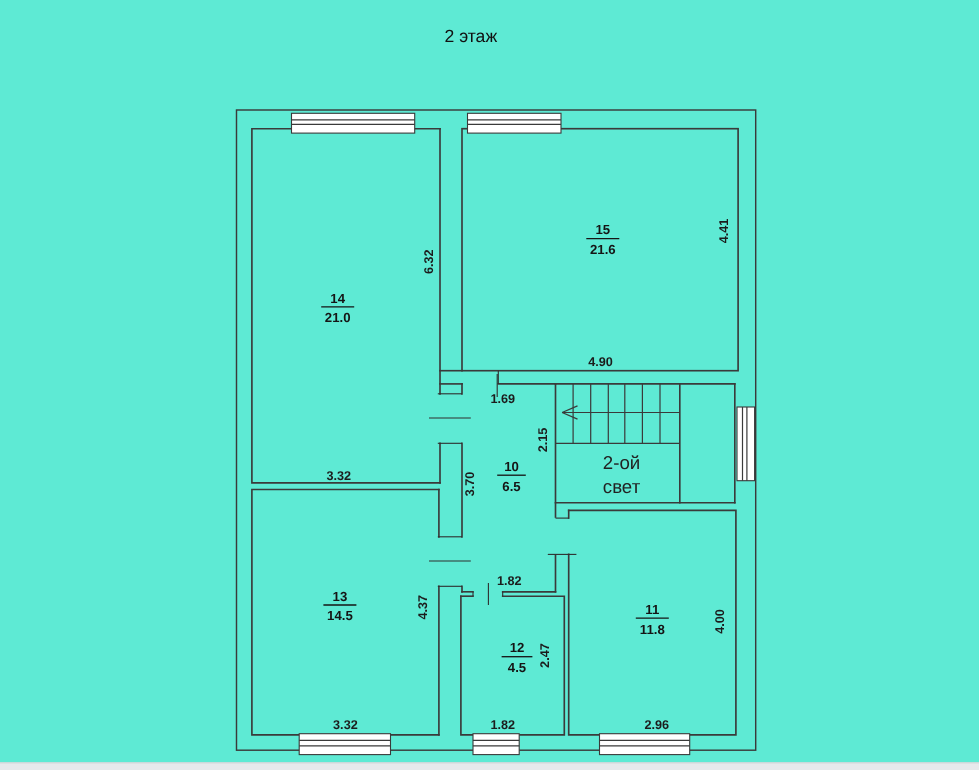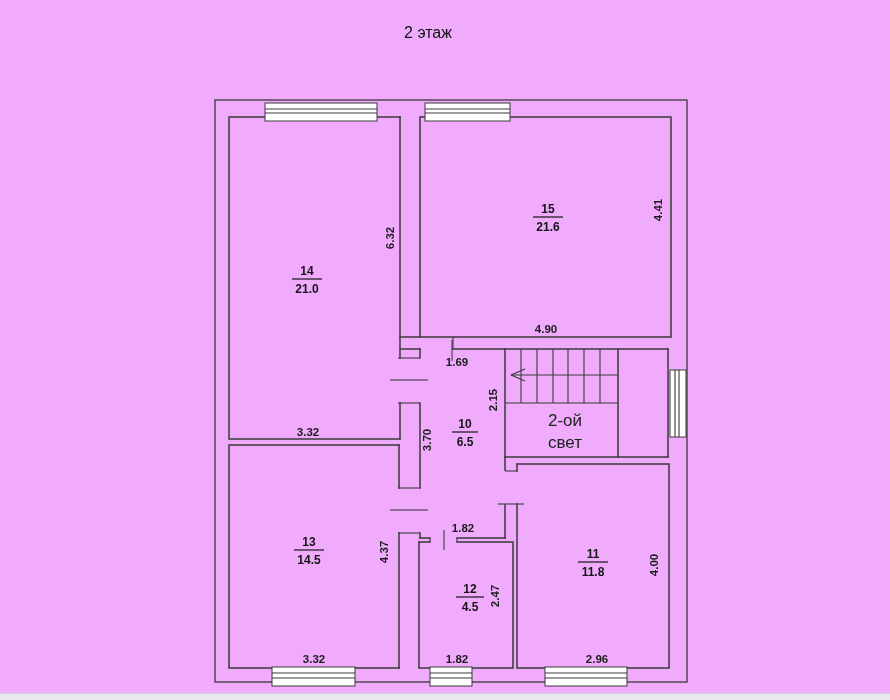--- a/index.html
+++ b/index.html
@@ -1,16 +1,16 @@
 <!DOCTYPE html>
 <html><head>
 <meta charset="utf-8">
 <style>
   html,body{margin:0;padding:0;background:#ffffff;}
-  .page{position:relative;width:890px;height:700px;background:#f0abfc;overflow:hidden;
+  .page{position:relative;width:890px;height:700px;background:#5eead4;overflow:hidden;
         font-family:"Liberation Sans", sans-serif;}
   svg{position:absolute;left:0;top:0;}
   .wall{stroke:#3a3a3a;stroke-width:1.5;fill:none;stroke-linecap:square;}
   .outer{stroke:#3a3a3a;stroke-width:1.3;fill:none;}
   .thin{stroke:#3a3a3a;stroke-width:1.1;fill:none;}
   .win{stroke:#3a3a3a;stroke-width:1;fill:#ffffff;}
   .tick{stroke:#2e2e2e;stroke-width:1;fill:none;}
   .dim{font-size:11.5px;font-weight:700;fill:#1c1c1c;}
   .roomnum{font-size:12px;font-weight:700;fill:#151515;}
   .roomarea{font-size:12px;font-weight:700;fill:#151515;}

